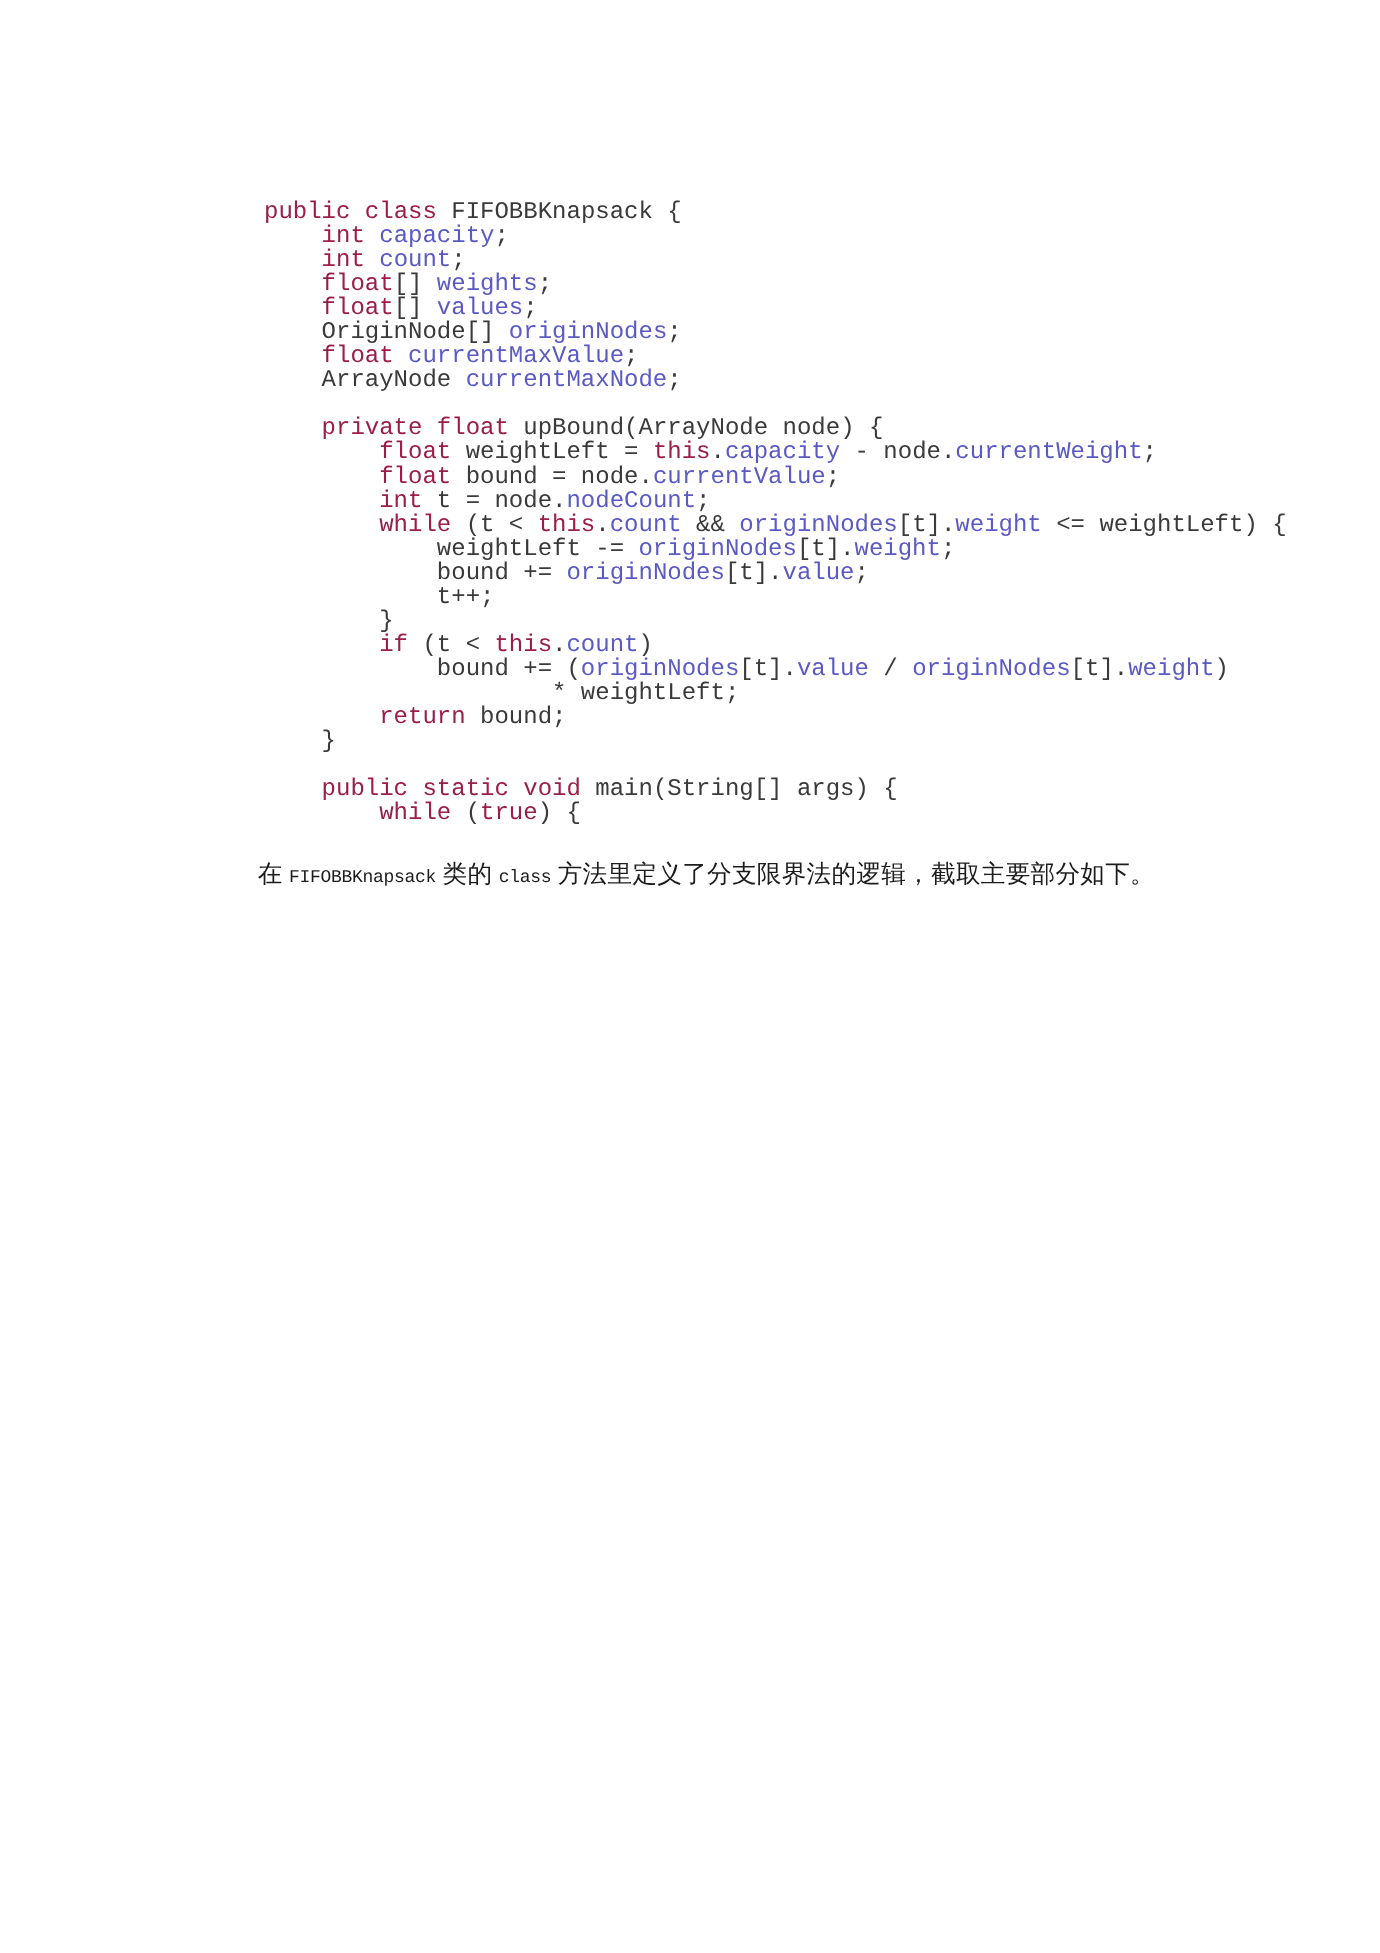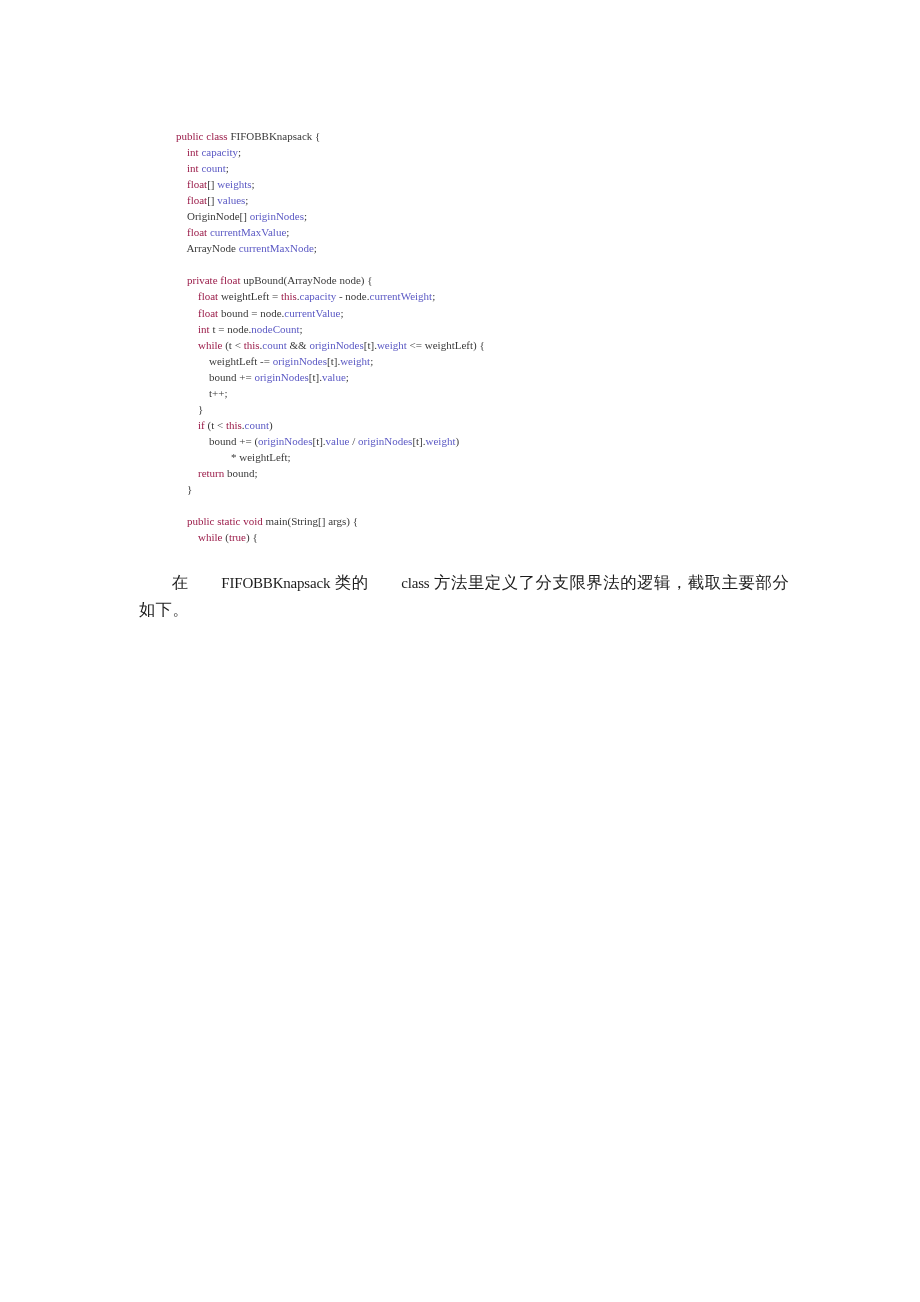--- a/index.html
+++ b/index.html
@@ -24,22 +24,22 @@
     height: 1302px;
     background: #ffffff;
   }
 
   
   .code-block {
     position: absolute;
     left: 176px;
     top: 117px;
     width: 620px;
-    font-family: Liberation Serif, serif;
-    font-size: 11px;
+    font-family: Liberation Mono, monospace;
+    font-size: 16px;
     line-height: 16.05px;
     white-space: pre;
     color: #3a3a3a;
     letter-spacing: 0px;
   }
   .code-line {
     white-space: pre;
     min-height: 16.05px;
   }
   .code-line.blank {
@@ -59,24 +59,23 @@
     width: 650px;
     font-family: "Liberation Serif", "DejaVu Serif", serif;
     font-size: 16.4px;
     line-height: 26.5px;
     color: #1c1c1c;
     text-align: justify;
     text-indent: 2em;
     letter-spacing: 0.2px;
   }
   .para .mono-inline {
-    font-family: Liberation Serif, serif;
-    font-size: 15px;
+    font-family: Liberation Mono, monospace;
+    font-size: 12px;
     letter-spacing: -0.2px;
-    margin-left: 28px;
   }
 </style>
 </head>
 <body>
 
 <div class="page">
 
   <pre class="code-block" id="code-block"><div class="code-line"><span class="kw">public</span><span class="pln"> </span><span class="kw">class</span><span class="pln"> FIFOBBKnapsack {</span></div><div class="code-line"><span class="pln">    </span><span class="kw">int</span><span class="pln"> </span><span class="fld">capacity</span><span class="pln">;</span></div><div class="code-line"><span class="pln">    </span><span class="kw">int</span><span class="pln"> </span><span class="fld">count</span><span class="pln">;</span></div><div class="code-line"><span class="pln">    </span><span class="kw">float</span><span class="pln">[] </span><span class="fld">weights</span><span class="pln">;</span></div><div class="code-line"><span class="pln">    </span><span class="kw">float</span><span class="pln">[] </span><span class="fld">values</span><span class="pln">;</span></div><div class="code-line"><span class="pln">    OriginNode[] </span><span class="fld">originNodes</span><span class="pln">;</span></div><div class="code-line"><span class="pln">    </span><span class="kw">float</span><span class="pln"> </span><span class="fld">currentMaxValue</span><span class="pln">;</span></div><div class="code-line"><span class="pln">    ArrayNode </span><span class="fld">currentMaxNode</span><span class="pln">;</span></div><div class="code-line blank">&nbsp;</div><div class="code-line"><span class="pln">    </span><span class="kw">private</span><span class="pln"> </span><span class="kw">float</span><span class="pln"> upBound(ArrayNode node) {</span></div><div class="code-line"><span class="pln">        </span><span class="kw">float</span><span class="pln"> weightLeft = </span><span class="kw">this</span><span class="pln">.</span><span class="fld">capacity</span><span class="pln"> - node.</span><span class="fld">currentWeight</span><span class="pln">;</span></div><div class="code-line"><span class="pln">        </span><span class="kw">float</span><span class="pln"> bound = node.</span><span class="fld">currentValue</span><span class="pln">;</span></div><div class="code-line"><span class="pln">        </span><span class="kw">int</span><span class="pln"> t = node.</span><span class="fld">nodeCount</span><span class="pln">;</span></div><div class="code-line"><span class="pln">        </span><span class="kw">while</span><span class="pln"> (t &lt; </span><span class="kw">this</span><span class="pln">.</span><span class="fld">count</span><span class="pln"> &amp;&amp; </span><span class="fld">originNodes</span><span class="pln">[t].</span><span class="fld">weight</span><span class="pln"> &lt;= weightLeft) {</span></div><div class="code-line"><span class="pln">            weightLeft -= </span><span class="fld">originNodes</span><span class="pln">[t].</span><span class="fld">weight</span><span class="pln">;</span></div><div class="code-line"><span class="pln">            bound += </span><span class="fld">originNodes</span><span class="pln">[t].</span><span class="fld">value</span><span class="pln">;</span></div><div class="code-line"><span class="pln">            t++;</span></div><div class="code-line"><span class="pln">        }</span></div><div class="code-line"><span class="pln">        </span><span class="kw">if</span><span class="pln"> (t &lt; </span><span class="kw">this</span><span class="pln">.</span><span class="fld">count</span><span class="pln">)</span></div><div class="code-line"><span class="pln">            bound += (</span><span class="fld">originNodes</span><span class="pln">[t].</span><span class="fld">value</span><span class="pln"> / </span><span class="fld">originNodes</span><span class="pln">[t].</span><span class="fld">weight</span><span class="pln">)</span></div><div class="code-line"><span class="pln">                    * weightLeft;</span></div><div class="code-line"><span class="pln">        </span><span class="kw">return</span><span class="pln"> bound;</span></div><div class="code-line"><span class="pln">    }</span></div><div class="code-line blank">&nbsp;</div><div class="code-line"><span class="pln">    </span><span class="kw">public</span><span class="pln"> </span><span class="kw">static</span><span class="pln"> </span><span class="kw">void</span><span class="pln"> main(String[] args) {</span></div><div class="code-line"><span class="pln">        </span><span class="kw">while</span><span class="pln"> (</span><span class="kw">true</span><span class="pln">) {</span></div></pre>
 
   <p class="para" id="paragraph-1"><span>在 </span><span class="mono-inline">FIFOBBKnapsack</span><span> 类的 </span><span class="mono-inline">class</span><span> 方法里定义了分支限界法的逻辑，截取主要部分如下。</span></p>

